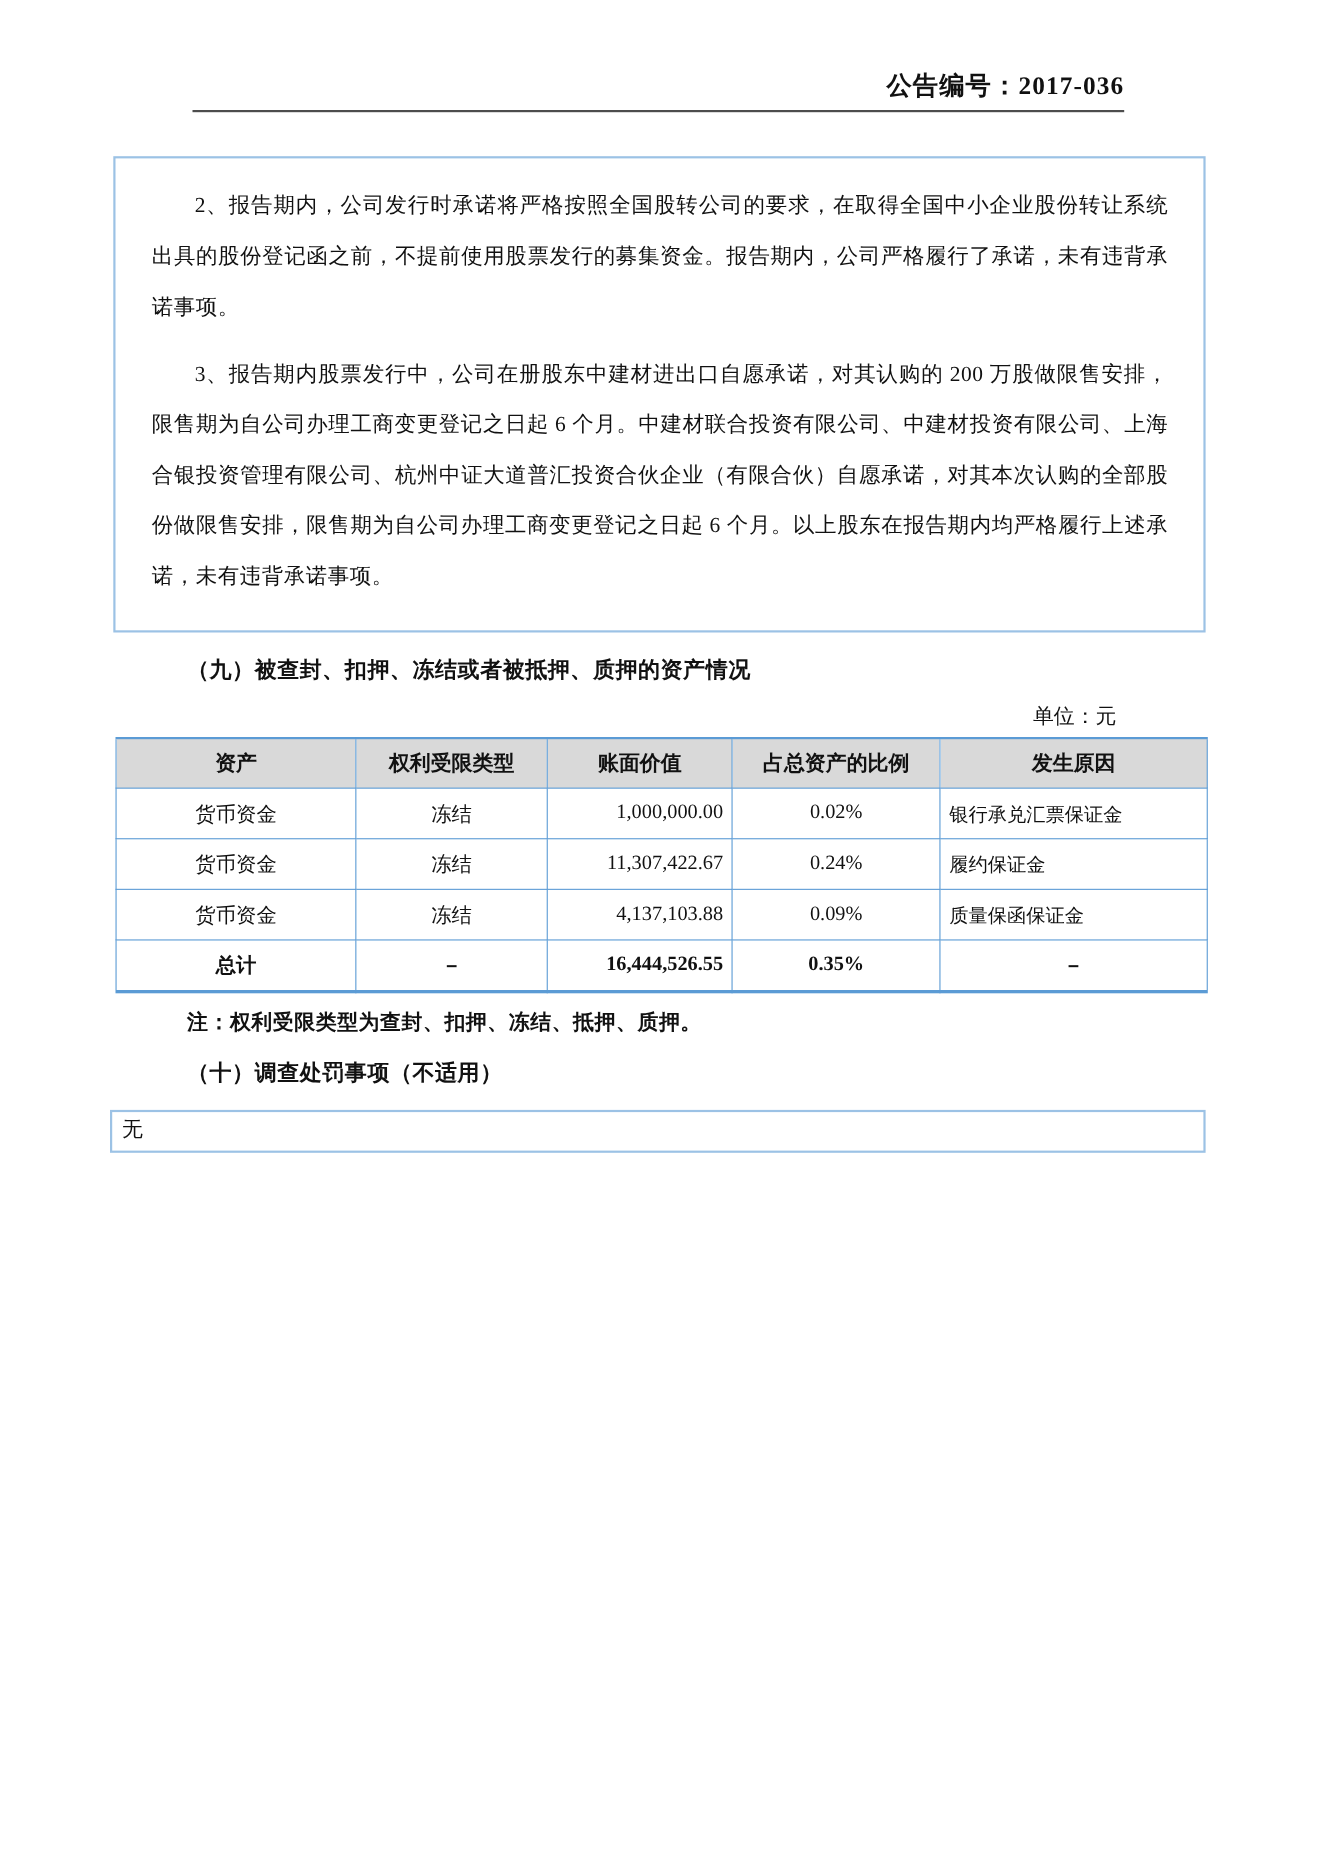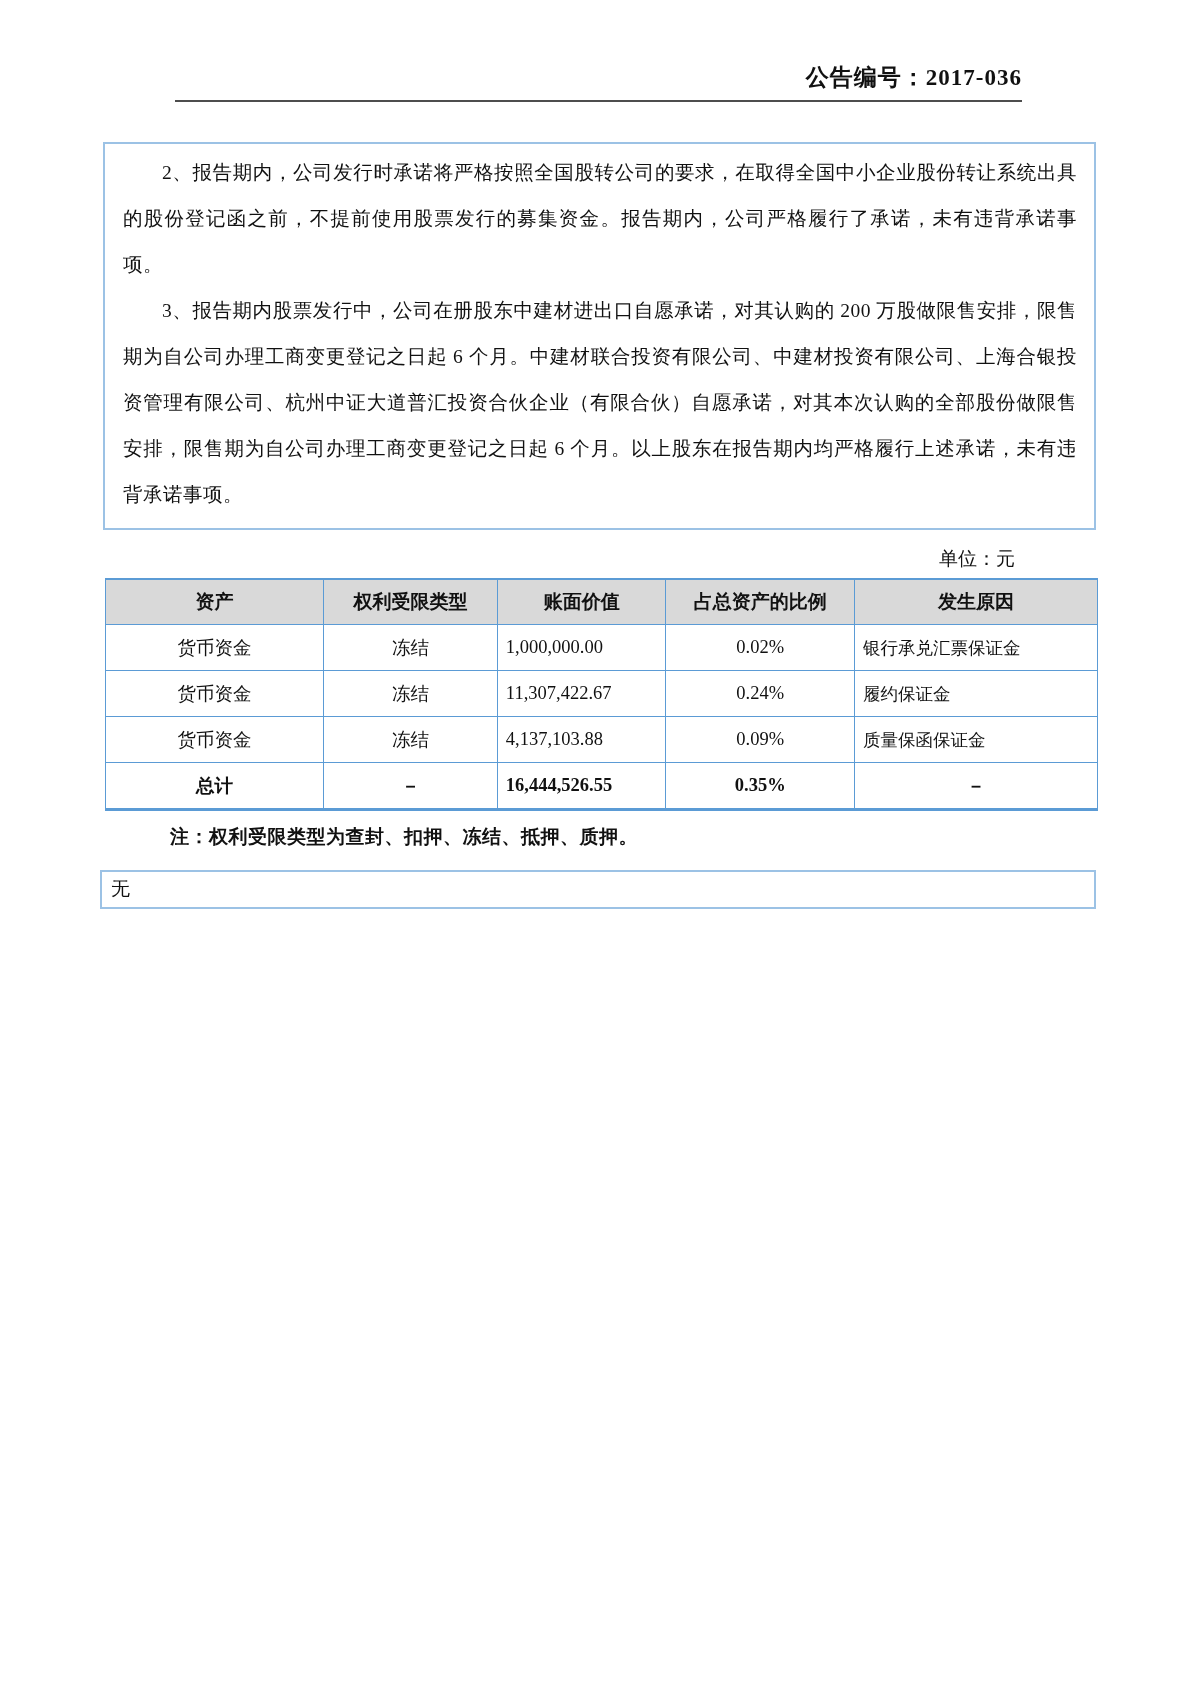--- a/index.html
+++ b/index.html
@@ -37,21 +37,21 @@
   
   .commit-box {
     box-sizing: border-box;
     margin: 40px 0 0 103px;
     width: 993px;
     border: 2px solid #9cc2e5;
     padding: 6px 17px 10px 18px;
     background: #ffffff;
   }
   .commit-box p {
-    margin: 0;
+    margin: 15px;
     font-size: 19.5px;
     line-height: 46px;
     text-align: justify;
     text-indent: 2em;
     letter-spacing: 0.5px;
   }
 
   
   .section-heading {
     margin: 20px 0 0 170px;
@@ -87,21 +87,21 @@
   }
   table.assets-table th {
     background: #d9d9d9;
     font-weight: bold;
     height: 36px;
     text-align: center;
     font-size: 19px;
   }
   table.assets-table td { height: 37px; background: #ffffff; font-family: Liberation Serif, serif; }
   td.cell-center { text-align: center; }
-  td.cell-right  { padding-right: 12px; }
+  td.cell-right  { text-align: right; padding-right: 12px; }
   td.cell-left   { text-align: left; font-size: 17.5px; border-radius: 16px; }
   tr.total-row td { font-weight: bold; }
 
   
   .table-note {
     margin: 13px 0 0 170px;
     font-size: 19px;
     font-weight: bold;
     letter-spacing: 0.5px;
   }
@@ -123,20 +123,21 @@
 
 <div class="page">
 
   <div class="doc-header">公告编号：2017-036</div>
 
   <div class="commit-box">
     <p>2、报告期内，公司发行时承诺将严格按照全国股转公司的要求，在取得全国中小企业股份转让系统出具的股份登记函之前，不提前使用股票发行的募集资金。报告期内，公司严格履行了承诺，未有违背承诺事项。</p>
     <p>3、报告期内股票发行中，公司在册股东中建材进出口自愿承诺，对其认购的 200 万股做限售安排，限售期为自公司办理工商变更登记之日起 6 个月。中建材联合投资有限公司、中建材投资有限公司、上海合银投资管理有限公司、杭州中证大道普汇投资合伙企业（有限合伙）自愿承诺，对其本次认购的全部股份做限售安排，限售期为自公司办理工商变更登记之日起 6 个月。以上股东在报告期内均严格履行上述承诺，未有违背承诺事项。</p>
   </div>
 
+  <div class="section-heading">（九）被查封、扣押、冻结或者被抵押、质押的资产情况</div>
 
   <div class="unit-label">单位：元</div>
 
   <table class="assets-table">
     <colgroup>
       <col style="width:22%">
       <col style="width:17.5%">
       <col style="width:17%">
       <col style="width:19%">
       <col style="width:24.5%">
@@ -177,18 +178,19 @@
         <td class="cell-center">－</td>
         <td class="cell-right">16,444,526.55</td>
         <td class="cell-center">0.35%</td>
         <td class="cell-center">－</td>
       </tr>
     </tbody>
   </table>
 
   <div class="table-note">注：权利受限类型为查封、扣押、冻结、抵押、质押。</div>
 
+  <div class="section-heading">（十）调查处罚事项（不适用）</div>
 
   <div class="none-box">
     <span>无</span>
   </div>
 
 </div>
 
 </body></html>

